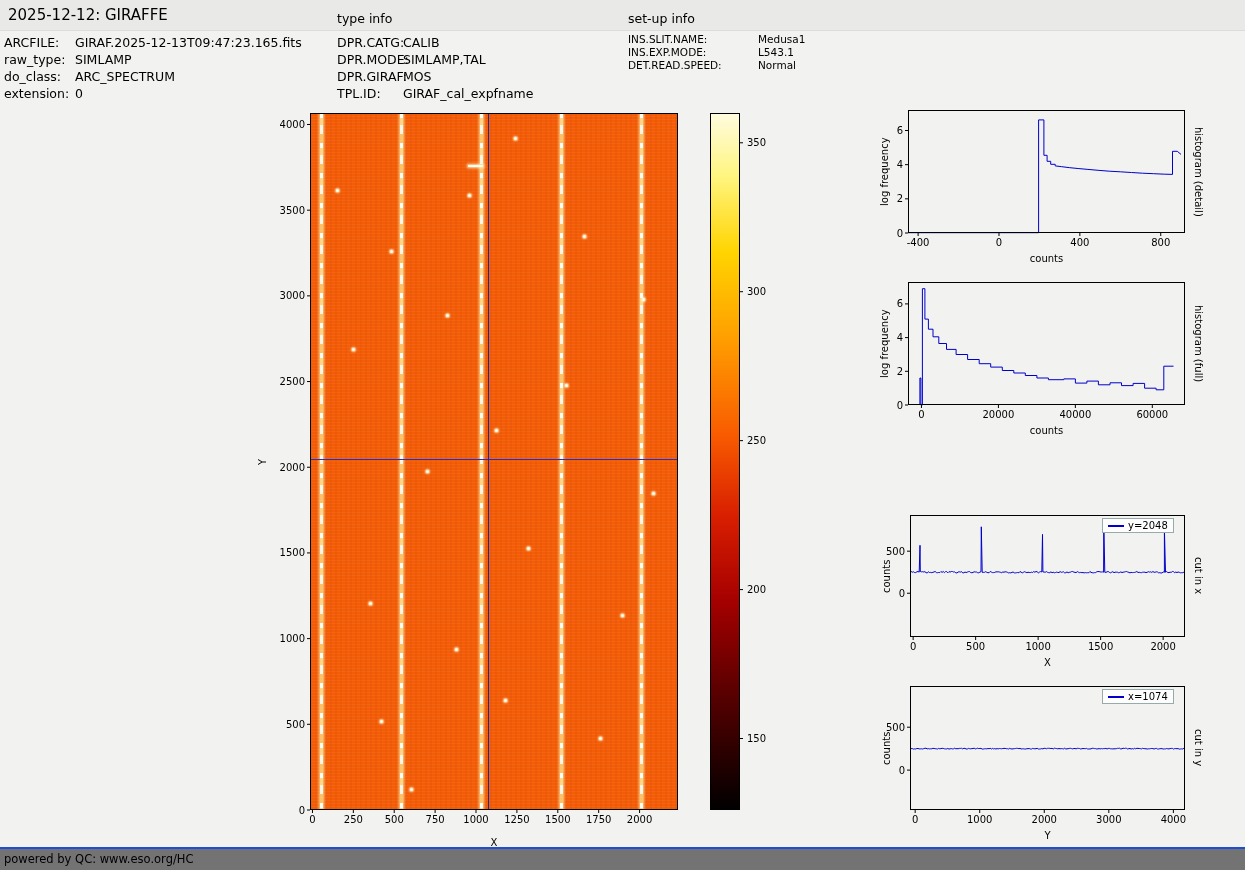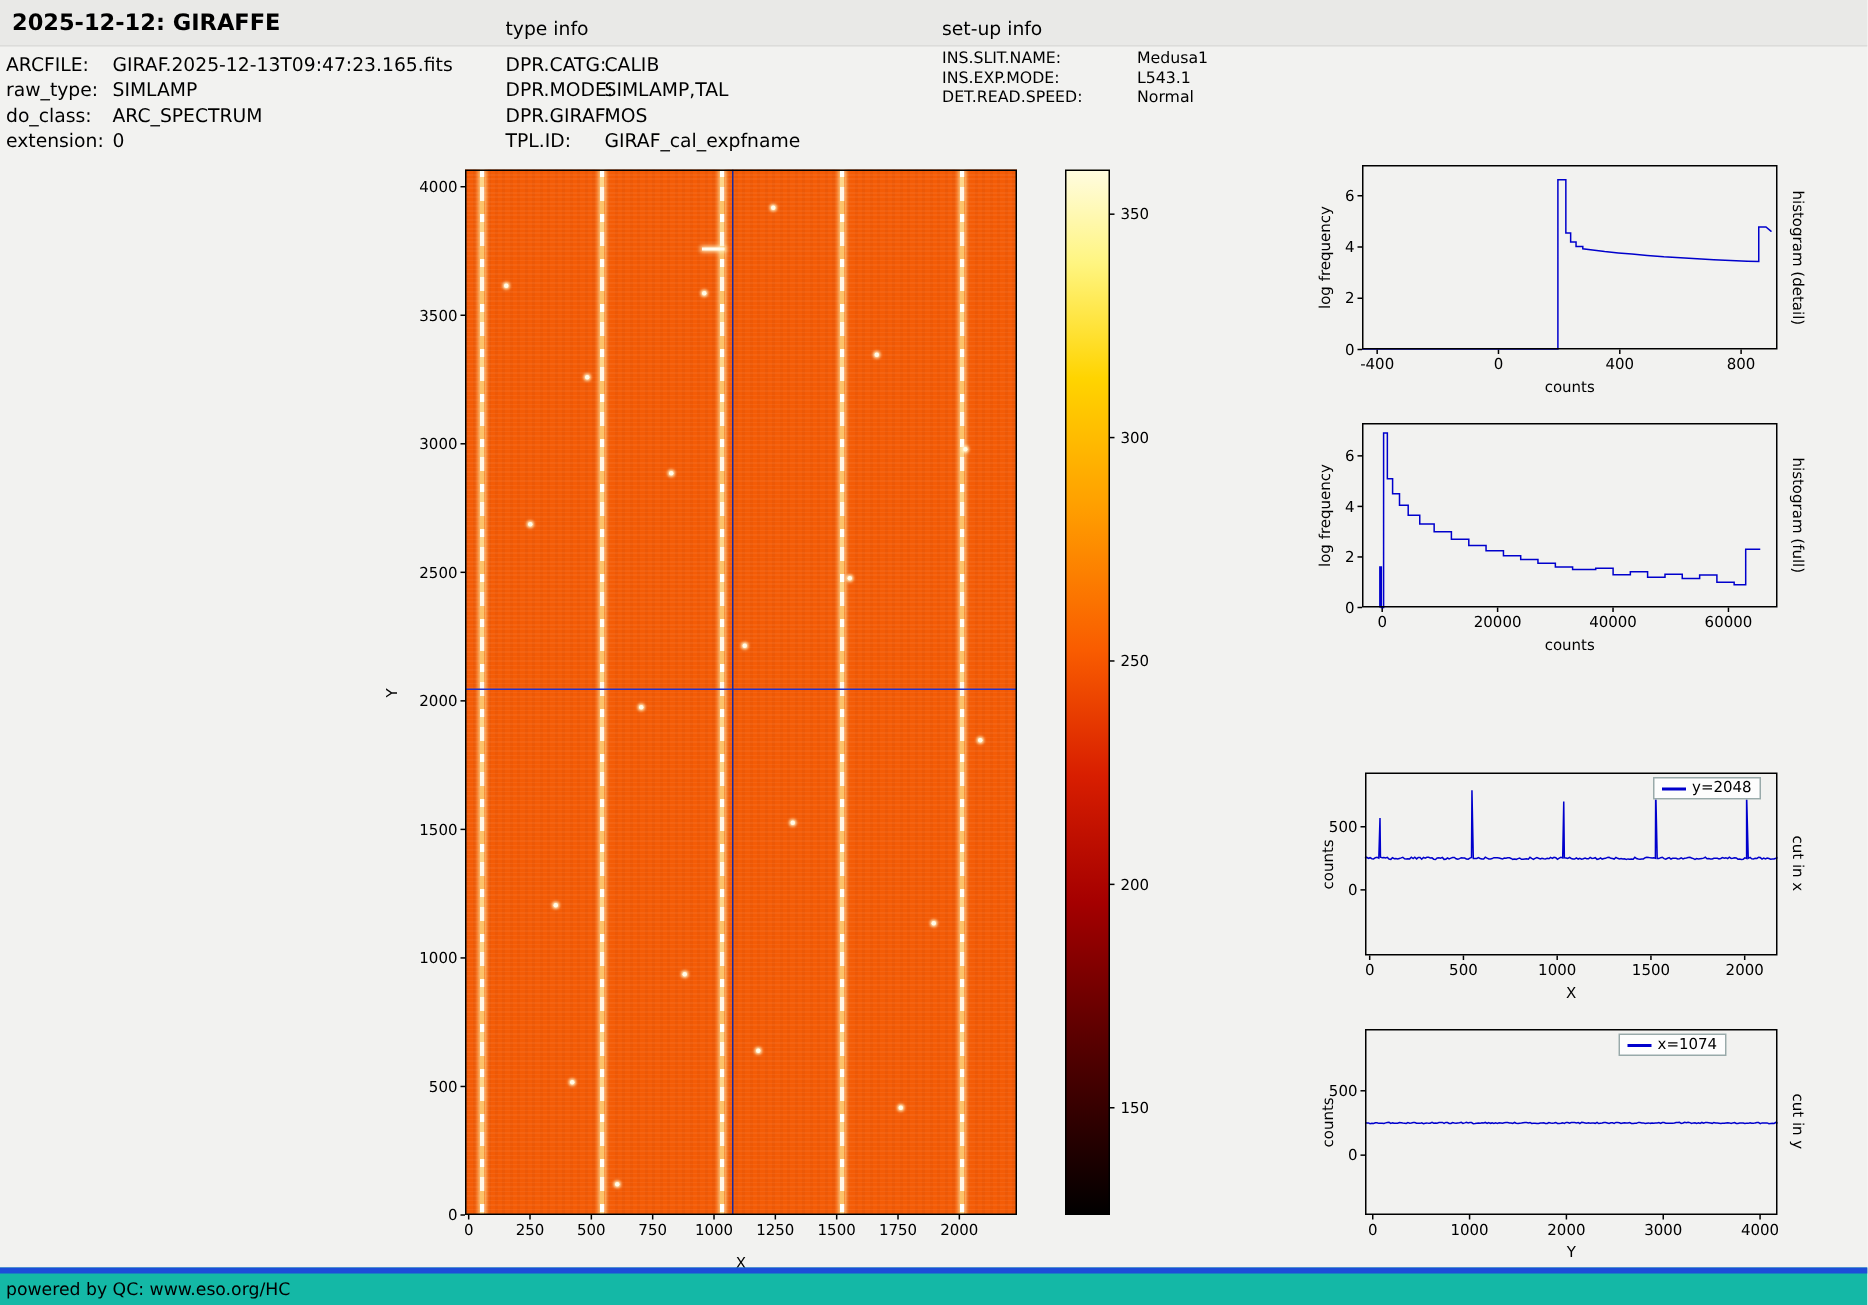--- a/index.html
+++ b/index.html
@@ -1,19 +1,19 @@
 <!DOCTYPE html>
 <html><head>
 <meta charset="utf-8">
 <style>
   html,body{margin:0;padding:0;}
   body{font-family:"DejaVu Sans","Liberation Sans",sans-serif;color:#000;}
   .page{position:relative;width:1245px;height:870px;background:#f2f2f0;overflow:hidden;}
   .header-bar{position:absolute;left:0;top:0;width:100%;height:30px;background:#e9e9e7;border-bottom:1px solid #dcdcda;}
-  .page-title{position:absolute;left:8px;top:6px;font-size:15px;font-weight:bold;}
+  .page-title{position:absolute;left:8px;top:6px;font-size:15px;font-weight:normal;}
   .section-head{position:absolute;top:11px;font-size:12.5px;}
   .meta-block{position:absolute;font-size:12.5px;line-height:17px;}
   .meta-row{display:flex;}
   .meta-label{flex:0 0 auto;}
   .meta-block.left .meta-label{width:71px;}
   .meta-block.type .meta-label{width:66px;}
   .meta-block.setup{font-size:10.5px;line-height:13px;}
   .meta-block.setup .meta-label{width:130px;}
   .plot{position:absolute;}
   .chart-svg{position:absolute;left:0;top:0;overflow:visible;}
@@ -31,21 +31,21 @@
   .cross-h{position:absolute;left:0;right:0;height:1px;background:#2230c8;}
   .cross-v{position:absolute;top:0;bottom:0;width:1px;background:#1a2a9c;}
   .colorbar-grad{position:absolute;left:0;top:0;right:0;bottom:0;
     background:linear-gradient(to top,#000000 0%,#250000 7%,#600000 18%,#a50000 30%,#d81e00 42%,
                #f95c00 54%,#ffa000 68%,#ffd400 80%,#fff580 91%,#fffce0 100%);}
   .vlabel{position:absolute;writing-mode:vertical-rl;font-size:10px;display:flex;align-items:center;justify-content:center;}
   .vlabel.flip{transform:rotate(180deg);}
   .hlabel{position:absolute;font-size:10px;text-align:center;}
   .legend{position:absolute;display:flex;align-items:center;gap:4px;background:#fdfdfd;border:1px solid #9aa;padding:1px 5px;font-size:10px;z-index:5;}
   .legend-line{display:inline-block;width:16px;height:0;border-top:2px solid #0000cc;}
-  .footer-bar{position:absolute;left:0;bottom:0;width:100%;height:21px;background:#14b8a6;border-top:4px solid #1d4ed8;font-size:11.5px;}
+  .footer-bar{position:absolute;left:0;bottom:0;width:100%;height:21px;background:#737373;border-top:2px solid #1d4ed8;font-size:11.5px;}
   .footer-left{position:absolute;left:4px;top:3px;}
   .footer-right{position:absolute;right:4px;top:3px;}
 </style>
 </head>
 <body>
 
 <div class="page">
 
   <div class="header-bar"></div>
   <div class="page-title">2025-12-12: GIRAFFE</div>
@@ -289,21 +289,21 @@
         <line x1="263.3802816901408" x2="263.3802816901408" y1="124" y2="127" stroke="#000"></line>
         <text x="263.3802816901408" y="137" font-size="10" text-anchor="middle">4000</text>
         <line x1="-3" x2="0" y1="84.09688581314879" y2="84.09688581314879" stroke="#000"></line>
         <text x="-5" y="87.59688581314879" font-size="10" text-anchor="end">0</text>
         <line x1="-3" x2="0" y1="41.19031141868511" y2="41.19031141868511" stroke="#000"></line>
         <text x="-5" y="44.69031141868511" font-size="10" text-anchor="end">500</text>
         <polyline points="0.0,62.4 1.1,62.6 2.3,62.6 3.4,63.1 4.6,62.9 5.7,63.0 6.9,62.5 8.0,62.5 9.2,62.9 10.3,62.9 11.5,62.8 12.6,63.0 13.8,62.6 14.9,62.3 16.0,62.2 17.2,62.9 18.3,62.6 19.5,62.9 20.6,62.8 21.8,62.8 22.9,62.3 24.1,62.5 25.2,62.7 26.4,62.8 27.5,63.0 28.6,62.4 29.8,62.8 30.9,62.6 32.1,62.3 33.2,62.4 34.4,62.8 35.5,62.9 36.7,62.9 37.8,62.5 39.0,63.1 40.1,62.8 41.3,62.6 42.4,62.9 43.5,62.8 44.7,62.2 45.8,62.8 47.0,62.6 48.1,62.8 49.3,62.4 50.4,62.4 51.6,62.3 52.7,62.9 53.9,62.3 55.0,62.4 56.1,63.0 57.3,63.0 58.4,62.4 59.6,62.7 60.7,62.8 61.9,62.6 63.0,62.5 64.2,62.2 65.3,62.9 66.5,62.6 67.6,62.2 68.8,62.6 69.9,62.4 71.0,62.4 72.2,63.1 73.3,63.0 74.5,62.8 75.6,62.7 76.8,62.9 77.9,62.5 79.1,62.7 80.2,62.3 81.4,63.0 82.5,62.4 83.6,62.9 84.8,62.6 85.9,63.0 87.1,62.6 88.2,62.9 89.4,62.5 90.5,62.6 91.7,62.8 92.8,62.5 94.0,62.4 95.1,62.4 96.3,62.7 97.4,62.7 98.5,63.0 99.7,62.3 100.8,62.8 102.0,63.0 103.1,62.8 104.3,62.7 105.4,62.5 106.6,62.3 107.7,62.4 108.9,62.6 110.0,62.3 111.1,63.0 112.3,62.8 113.4,62.8 114.6,63.0 115.7,63.0 116.9,62.7 118.0,62.7 119.2,62.5 120.3,63.0 121.5,63.0 122.6,62.4 123.8,62.7 124.9,62.8 126.0,62.7 127.2,62.3 128.3,63.0 129.5,63.0 130.6,62.9 131.8,62.6 132.9,62.9 134.1,62.3 135.2,62.3 136.4,62.8 137.5,62.3 138.6,62.3 139.8,62.3 140.9,62.6 142.1,62.3 143.2,63.0 144.4,62.2 145.5,62.4 146.7,62.6 147.8,62.8 149.0,62.5 150.1,62.8 151.3,62.6 152.4,62.7 153.5,62.9 154.7,62.2 155.8,63.0 157.0,62.8 158.1,62.7 159.3,62.4 160.4,62.3 161.6,62.6 162.7,62.9 163.9,62.5 165.0,62.5 166.1,62.9 167.3,62.3 168.4,62.4 169.6,62.5 170.7,63.0 171.9,62.7 173.0,62.5 174.2,62.6 175.3,62.7 176.5,62.4 177.6,63.0 178.8,63.0 179.9,62.9 181.0,62.9 182.2,62.3 183.3,62.3 184.5,62.6 185.6,62.6 186.8,63.0 187.9,62.8 189.1,62.6 190.2,62.9 191.4,62.6 192.5,62.8 193.6,62.6 194.8,62.6 195.9,62.4 197.1,63.0 198.2,62.4 199.4,62.4 200.5,62.8 201.7,62.8 202.8,62.9 204.0,62.8 205.1,62.8 206.3,62.7 207.4,62.3 208.5,62.4 209.7,62.2 210.8,63.0 212.0,62.7 213.1,62.2 214.3,62.5 215.4,62.2 216.6,62.4 217.7,63.0 218.9,62.6 220.0,62.5 221.1,63.0 222.3,62.6 223.4,63.0 224.6,62.3 225.7,62.8 226.9,62.3 228.0,62.4 229.2,62.5 230.3,62.6 231.5,62.9 232.6,62.3 233.8,62.6 234.9,62.7 236.0,62.8 237.2,63.0 238.3,62.8 239.5,62.8 240.6,62.6 241.8,62.5 242.9,62.6 244.1,63.0 245.2,62.6 246.4,62.4 247.5,63.0 248.6,63.0 249.8,62.7 250.9,62.6 252.1,62.7 253.2,63.0 254.4,62.9 255.5,62.9 256.7,62.5 257.8,62.8 259.0,62.9 260.1,62.6 261.3,62.4 262.4,62.4 263.5,63.1 264.7,62.6 265.8,62.6 267.0,62.7 268.1,62.6 269.3,63.1 270.4,63.0 271.6,62.9 272.7,63.0 273.9,62.3 275.0,62.8" fill="none" stroke="#0000cc" stroke-width="1"></polyline>
         <rect x="0.5" y="0.5" width="274" height="123" fill="none" stroke="#000"></rect>
       </svg>
     </div>
-  <div class="legend" style="left:1079px;top:689px;text-align:center;">
+  <div class="legend" style="left:1102px;top:689px;text-align:center;">
     <span class="legend-line"></span>
     <span>x=1074</span>
   </div>
   <div class="vlabel flip" style="left:879px;top:686px;height:124px;width:14px;">counts</div>
   <div class="hlabel" style="left:910px;top:830px;width:275px;">Y</div>
   <div class="vlabel" style="left:1191px;top:686px;height:124px;width:14px;">cut in y</div>
 
   <div class="footer-bar">
     <span class="footer-left">powered by QC: www.eso.org/HC</span>
   </div>

